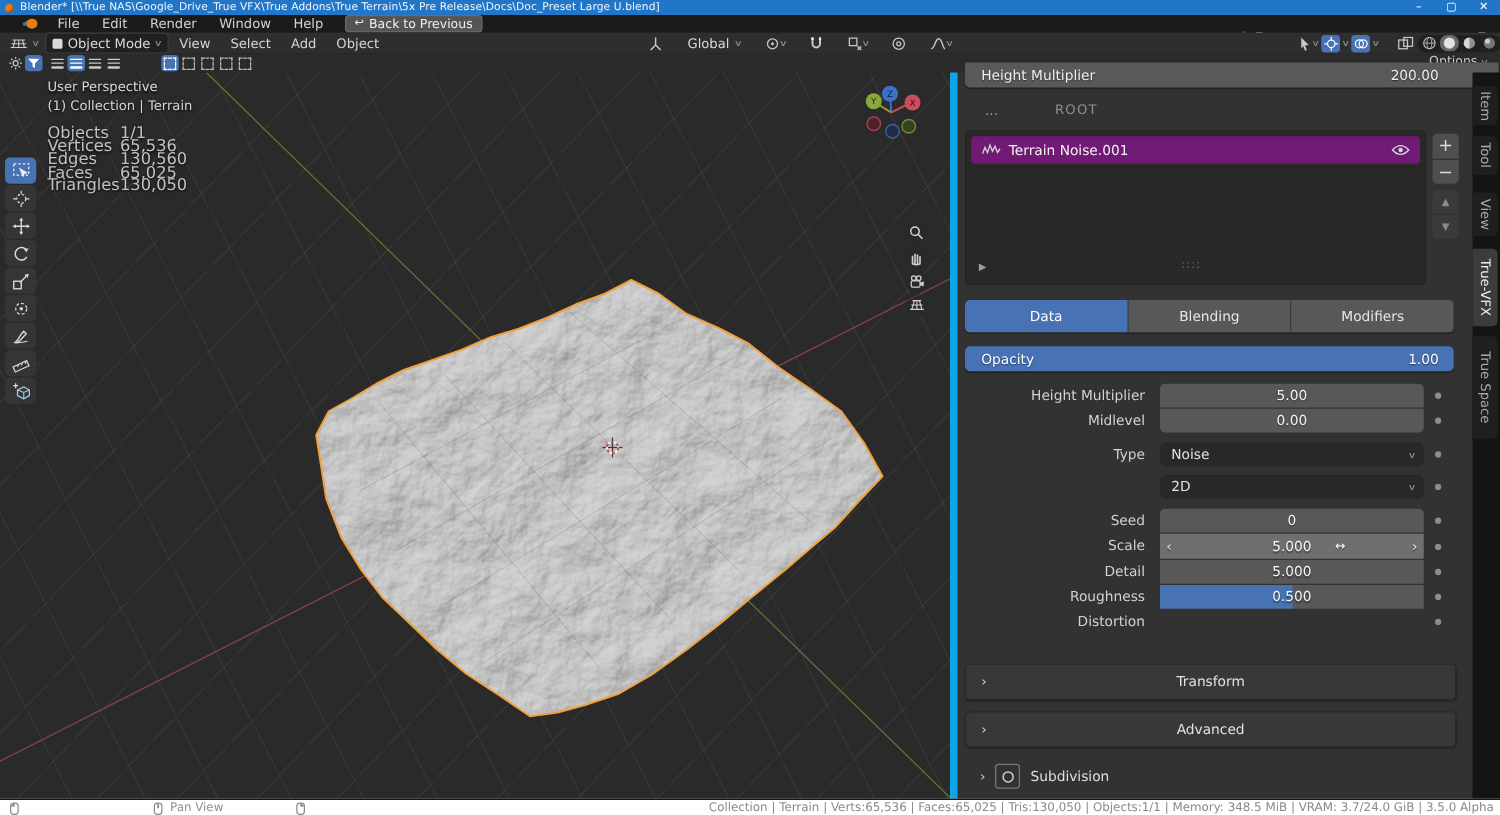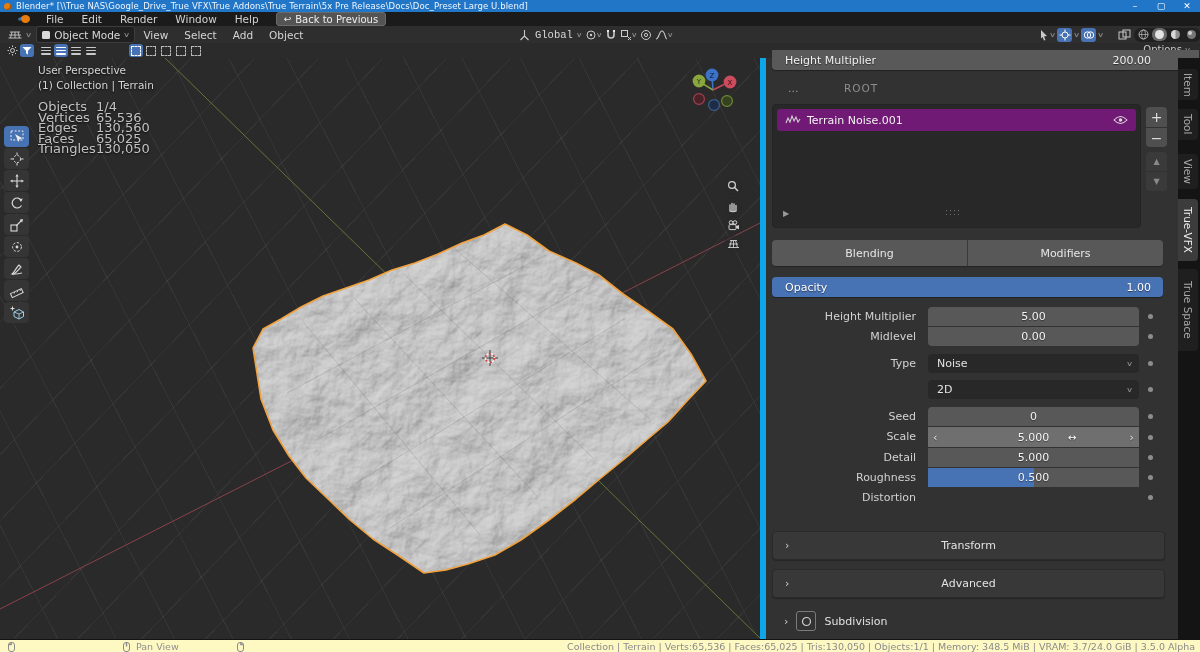--- a/index.html
+++ b/index.html
@@ -94,21 +94,21 @@
   .panelbox .pchev{position:absolute;left:12px;color:#cfcfcf;font-size:11px;}
   .fill{position:absolute;left:0;top:0;bottom:0;background:#4772b3;border-radius:0;}
 
   
   .tabstrip{left:1178px;top:58px;width:22px;height:581px;background:#141414;}
   .vtab{position:absolute;left:0;width:20px;background:#1f1f1f;color:#a9a9a9;border-radius:0 4px 4px 0;
         writing-mode:vertical-rl;display:flex;align-items:center;justify-content:center;font-size:10.5px;}
   .vtab.active{background:#3c3c3c;color:#ededed;}
 
   
-  .statusbar{left:0;top:639px;width:1200px;height:13px;background:#fef9c3;border-top:1px solid #141414;
+  .statusbar{left:0;top:639px;width:1200px;height:13px;background:#ffffff;border-top:1px solid #141414;
              font-size:9.5px;color:#8f8f8f;display:flex;align-items:center;}
   .sb-right{position:absolute;right:5px;top:0;line-height:13px;white-space:nowrap;color:#8a8a8a;}
   svg{overflow:visible;}
 </style>
 </head>
 <body>
 
 <div id="app">
 
   <div class="abs titlebar">
@@ -169,21 +169,21 @@
     <span class="hdr-btn boxed">
       <span class="sq-ico"></span>
       <span>Object Mode</span>
       <span class="chev">∨</span>
     </span>
     <span class="hdr-menu">View</span>
     <span class="hdr-menu">Select</span>
     <span class="hdr-menu">Add</span>
     <span class="hdr-menu">Object</span>
 
-    <div class="abs row" style="left:518px;top:1px;height:15px;gap:2px;font-family:Liberation Mono, monospace;">
+    <div class="abs row" style="left:518px;top:1px;height:15px;gap:17px;">
       <svg width="13" height="12" viewBox="0 0 13 12">
         <path d="M6.5 1 V7 M6.5 7 L2.5 11 M6.5 7 L10.5 11" stroke="#c9c9c9" stroke-width="1.1" fill="none"></path>
       </svg>
       <span class="hdr-btn" style="padding:0 2px;">
         <span>Global</span>
         <span class="chev">∨</span>
       </span>
       <span class="icon-btn">
         <svg width="12" height="12" viewBox="0 0 12 12">
           <circle cx="6" cy="6" r="4" fill="none" stroke="#c9c9c9" stroke-width="1"></circle>
@@ -377,21 +377,21 @@
         <circle r="4.5" fill="none" stroke="#d84848" stroke-width="1.6" stroke-dasharray="2.4 2.4"></circle>
         <circle r="4.5" fill="none" stroke="#f0f0f0" stroke-width="1.6" stroke-dasharray="2.4 2.4" stroke-dashoffset="2.4"></circle>
       </g>
     </svg>
 
     <div class="abs" style="left:38px;top:5px;">
       <div class="ovl-head">User Perspective</div>
       <div class="ovl-head">(1) Collection | Terrain</div>
       <div class="stat-grid" style="margin-top:9px;">
         <span>Objects</span>
-          <span>1/4</span>
+          <span>1/1</span>
         <span>Vertices</span>
           <span>65,536</span>
         <span>Edges</span>
           <span>130,560</span>
         <span>Faces</span>
           <span>65,025</span>
         <span>Triangles</span>
           <span>130,050</span>
       </div>
     </div>
@@ -521,20 +521,21 @@
       </div>
       <span class="abs" style="left:10px;top:104px;color:#9a9a9a;font-size:8px;">▶</span>
       <span class="abs" style="left:172px;top:102px;color:#6e6e6e;font-size:9px;letter-spacing:1px;">::::</span>
     </div>
     <span class="side-btn" style="left:380px;top:49px;width:21px;height:20px;border-radius:4px 4px 0 0;font-size:14px;">+</span>
     <span class="side-btn" style="left:380px;top:70px;width:21px;height:19px;border-radius:0 0 4px 4px;font-size:14px;">−</span>
     <span class="side-btn" style="left:380px;top:94px;width:21px;height:19px;border-radius:4px 4px 0 0;background:#3a3a3a;color:#8a8a8a;font-size:8px;">▲</span>
     <span class="side-btn" style="left:380px;top:114px;width:21px;height:19px;border-radius:0 0 4px 4px;background:#3a3a3a;color:#8a8a8a;font-size:8px;">▼</span>
 
     <div class="tabs3" style="left:6px;top:182px;width:391px;">
+      <span class="tab3 active">Data</span>
       <span class="tab3">Blending</span>
       <span class="tab3">Modifiers</span>
     </div>
 
     <div class="slider" style="left:6px;top:219px;width:391px;height:20px;background:#4772b3;color:#fff;border-radius:4px;">
       <span class="lab">Opacity</span>
       <span class="val" style="padding-right:12px;">1.00</span>
     </div>
 
     <span class="flabel" style="left:4px;top:249px;">Height Multiplier</span>

